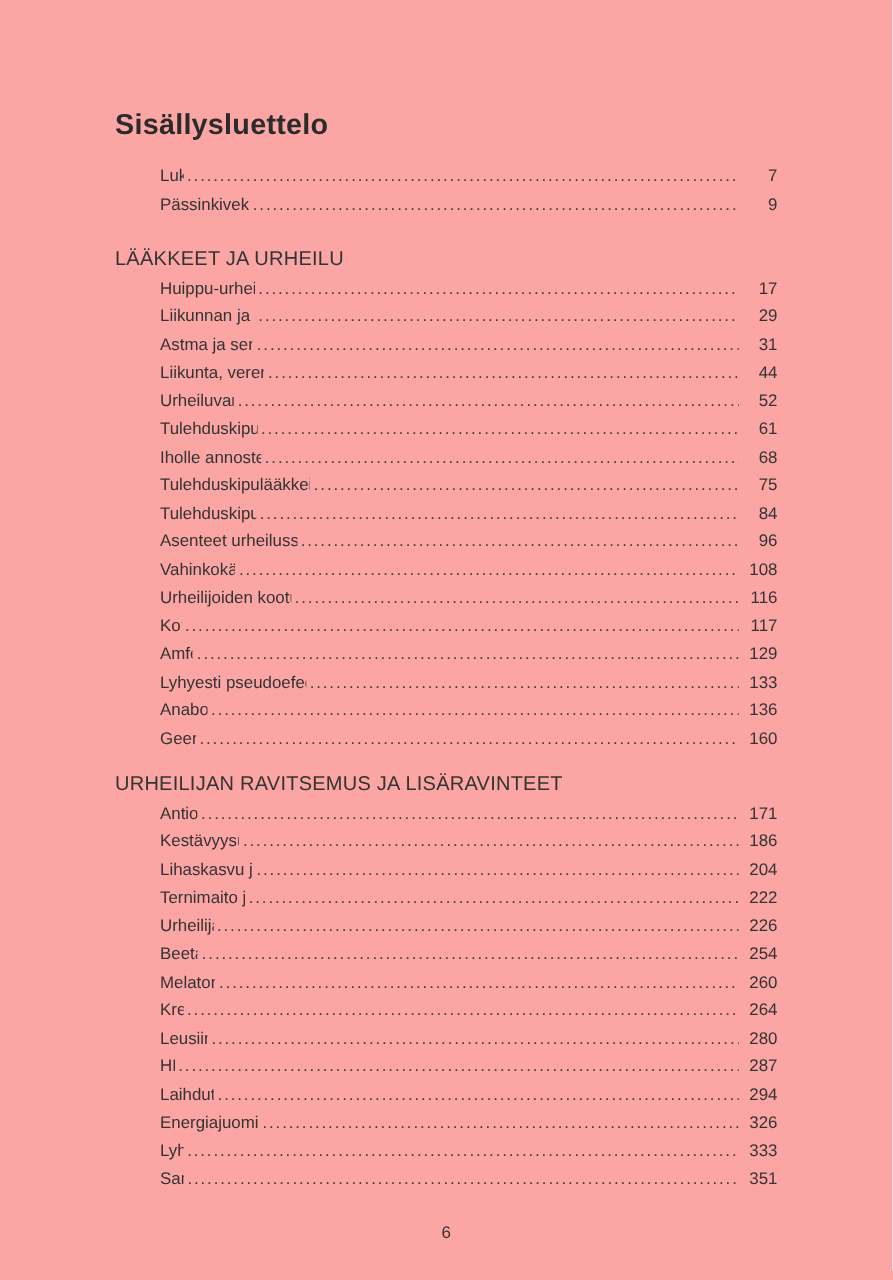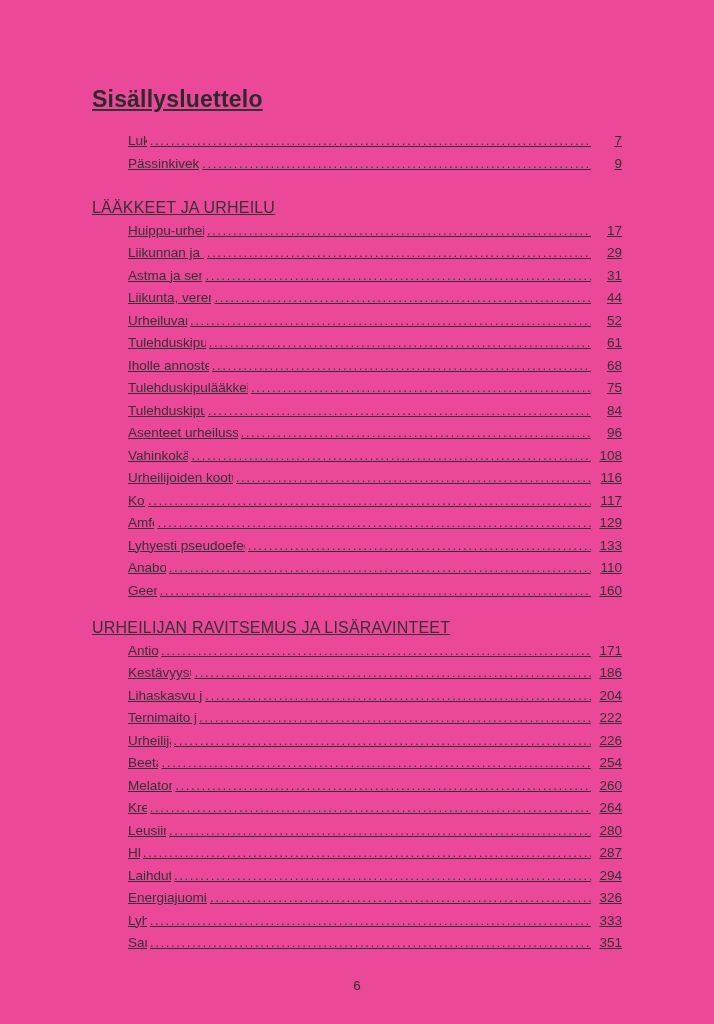--- a/index.html
+++ b/index.html
@@ -1,25 +1,24 @@
 <!DOCTYPE html>
 <html><head>
 <meta charset="utf-8">
 <style>
   html, body { margin: 0; padding: 0; background: #ffffff; }
   .page {
     position: relative;
     width: 714px;
     height: 1024px;
-    background: #ec4899;
+    background: #fca5a5;
     font-family: "Liberation Sans", sans-serif;
     color: #333333;
     overflow: hidden;
     box-sizing: border-box;
-    text-decoration: underline;
   }
   .content {
     padding: 86px 92px 0 92px;
     box-sizing: border-box;
   }
   .title {
     margin: 0;
     font-size: 23px;
     font-weight: bold;
     color: #2b2b2b;
@@ -182,21 +181,21 @@
 
   <div class="toc-row">
     <span class="toc-label">Lyhyesti pseudoefedriinin ja modafiniilin suorituskykyvaikutuksista</span>
     <span class="dots">............................................................................................................................................................................................................................</span>
     <span class="toc-page">133</span>
   </div>
 
   <div class="toc-row">
     <span class="toc-label">Anaboliset aineet</span>
     <span class="dots">............................................................................................................................................................................................................................</span>
-    <span class="toc-page">110</span>
+    <span class="toc-page">136</span>
   </div>
 
   <div class="toc-row">
     <span class="toc-label">Geenidoping</span>
     <span class="dots">............................................................................................................................................................................................................................</span>
     <span class="toc-page">160</span>
   </div>
 </div>
   </div>
 

